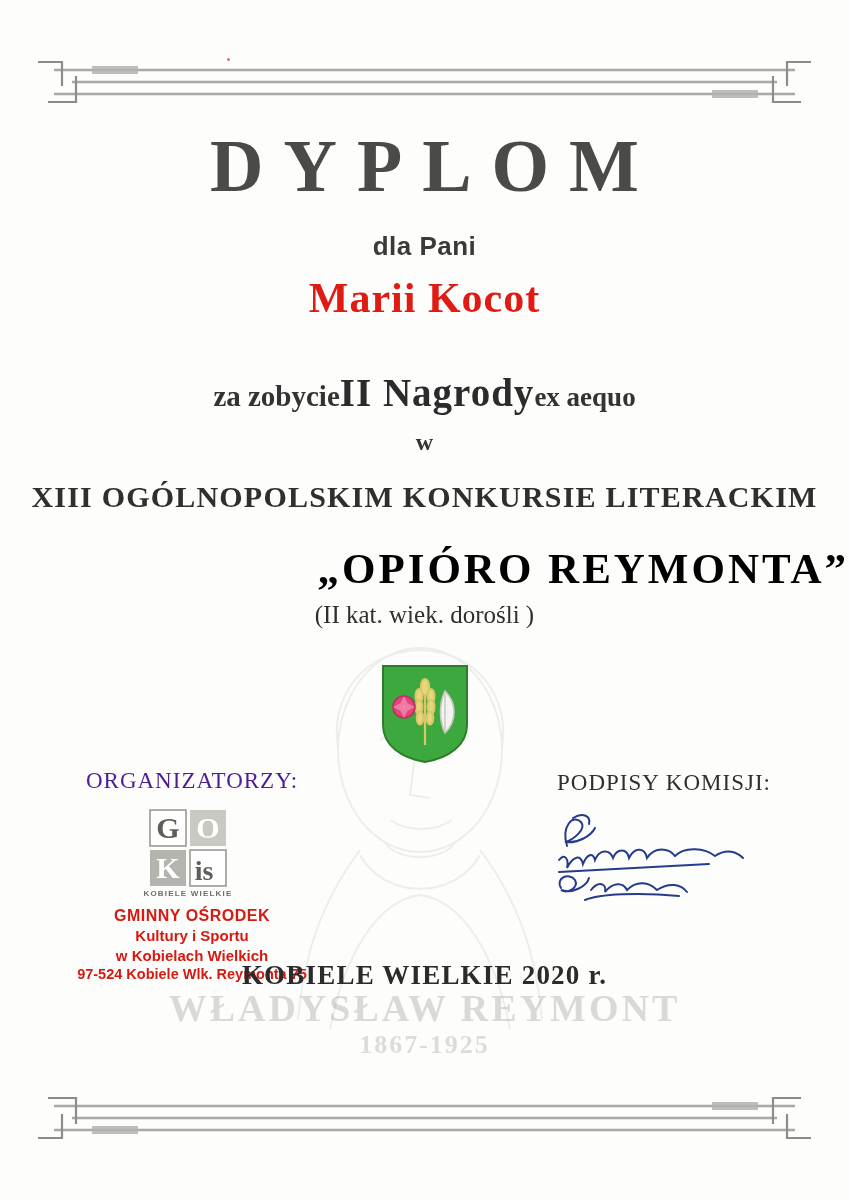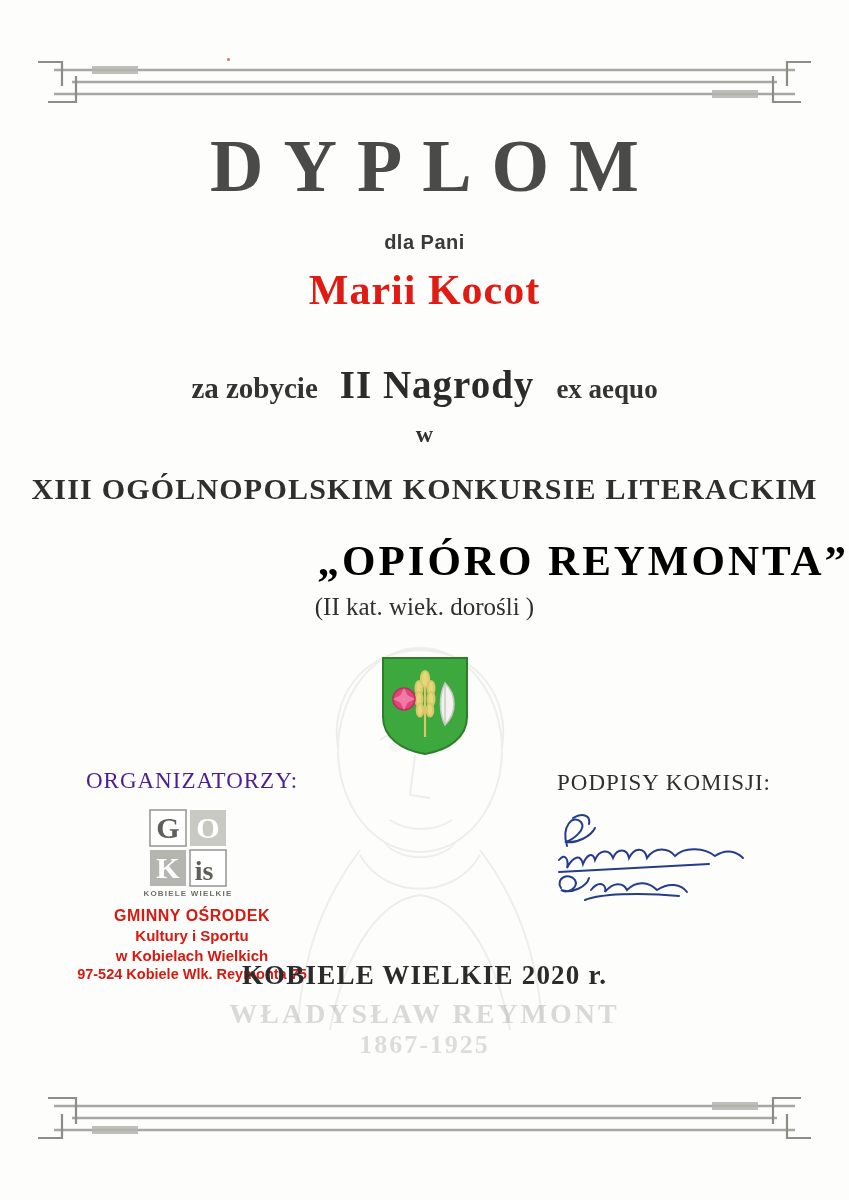--- a/index.html
+++ b/index.html
@@ -33,21 +33,21 @@
     pointer-events: none;
   }
   .watermark svg { width: 100%; height: 100%; display:block; }
   .watermark-text {
     position: absolute;
     left: 0; right: 0;
     bottom: 170px;
     text-align: center;
     font-family: "Liberation Serif", serif;
     font-weight: bold;
-    font-size: 28px;
+    font-size: 38px;
     letter-spacing: 3px;
     color: #8a8a80;
     opacity: 0.30;
     pointer-events: none;
   }
   .watermark-years {
     position: absolute;
     left: 0; right: 0;
     bottom: 140px;
     text-align: center;
@@ -85,41 +85,40 @@
     font-size: 74px;
     letter-spacing: 20px;
     color: #4a4a48;
     margin-top: 14px;
     text-indent: 20px;
   }
 
   .subtitle {
     font-family: "Liberation Sans", sans-serif;
     font-weight: bold;
-    font-size: 20px;
+    font-size: 26px;
     color: #3a3a38;
     margin-top: 22px;
     letter-spacing: 0.5px;
   }
 
   .recipient {
     font-family: "Liberation Serif", serif;
     font-weight: bold;
     font-size: 42px;
     color: #e01b14;
     margin-top: 12px;
     letter-spacing: 1px;
   }
 
   .prize-line {
     margin-top: 48px;
     display: flex;
     justify-content: center;
     align-items: baseline;
-    gap: 22px;
   }
   .prize-pre {
     font-family: "Liberation Serif", serif;
     font-weight: bold;
     font-size: 29px;
     color: #333;
   }
   .prize-main {
     font-family: "Liberation Serif", serif;
     font-weight: bold;

